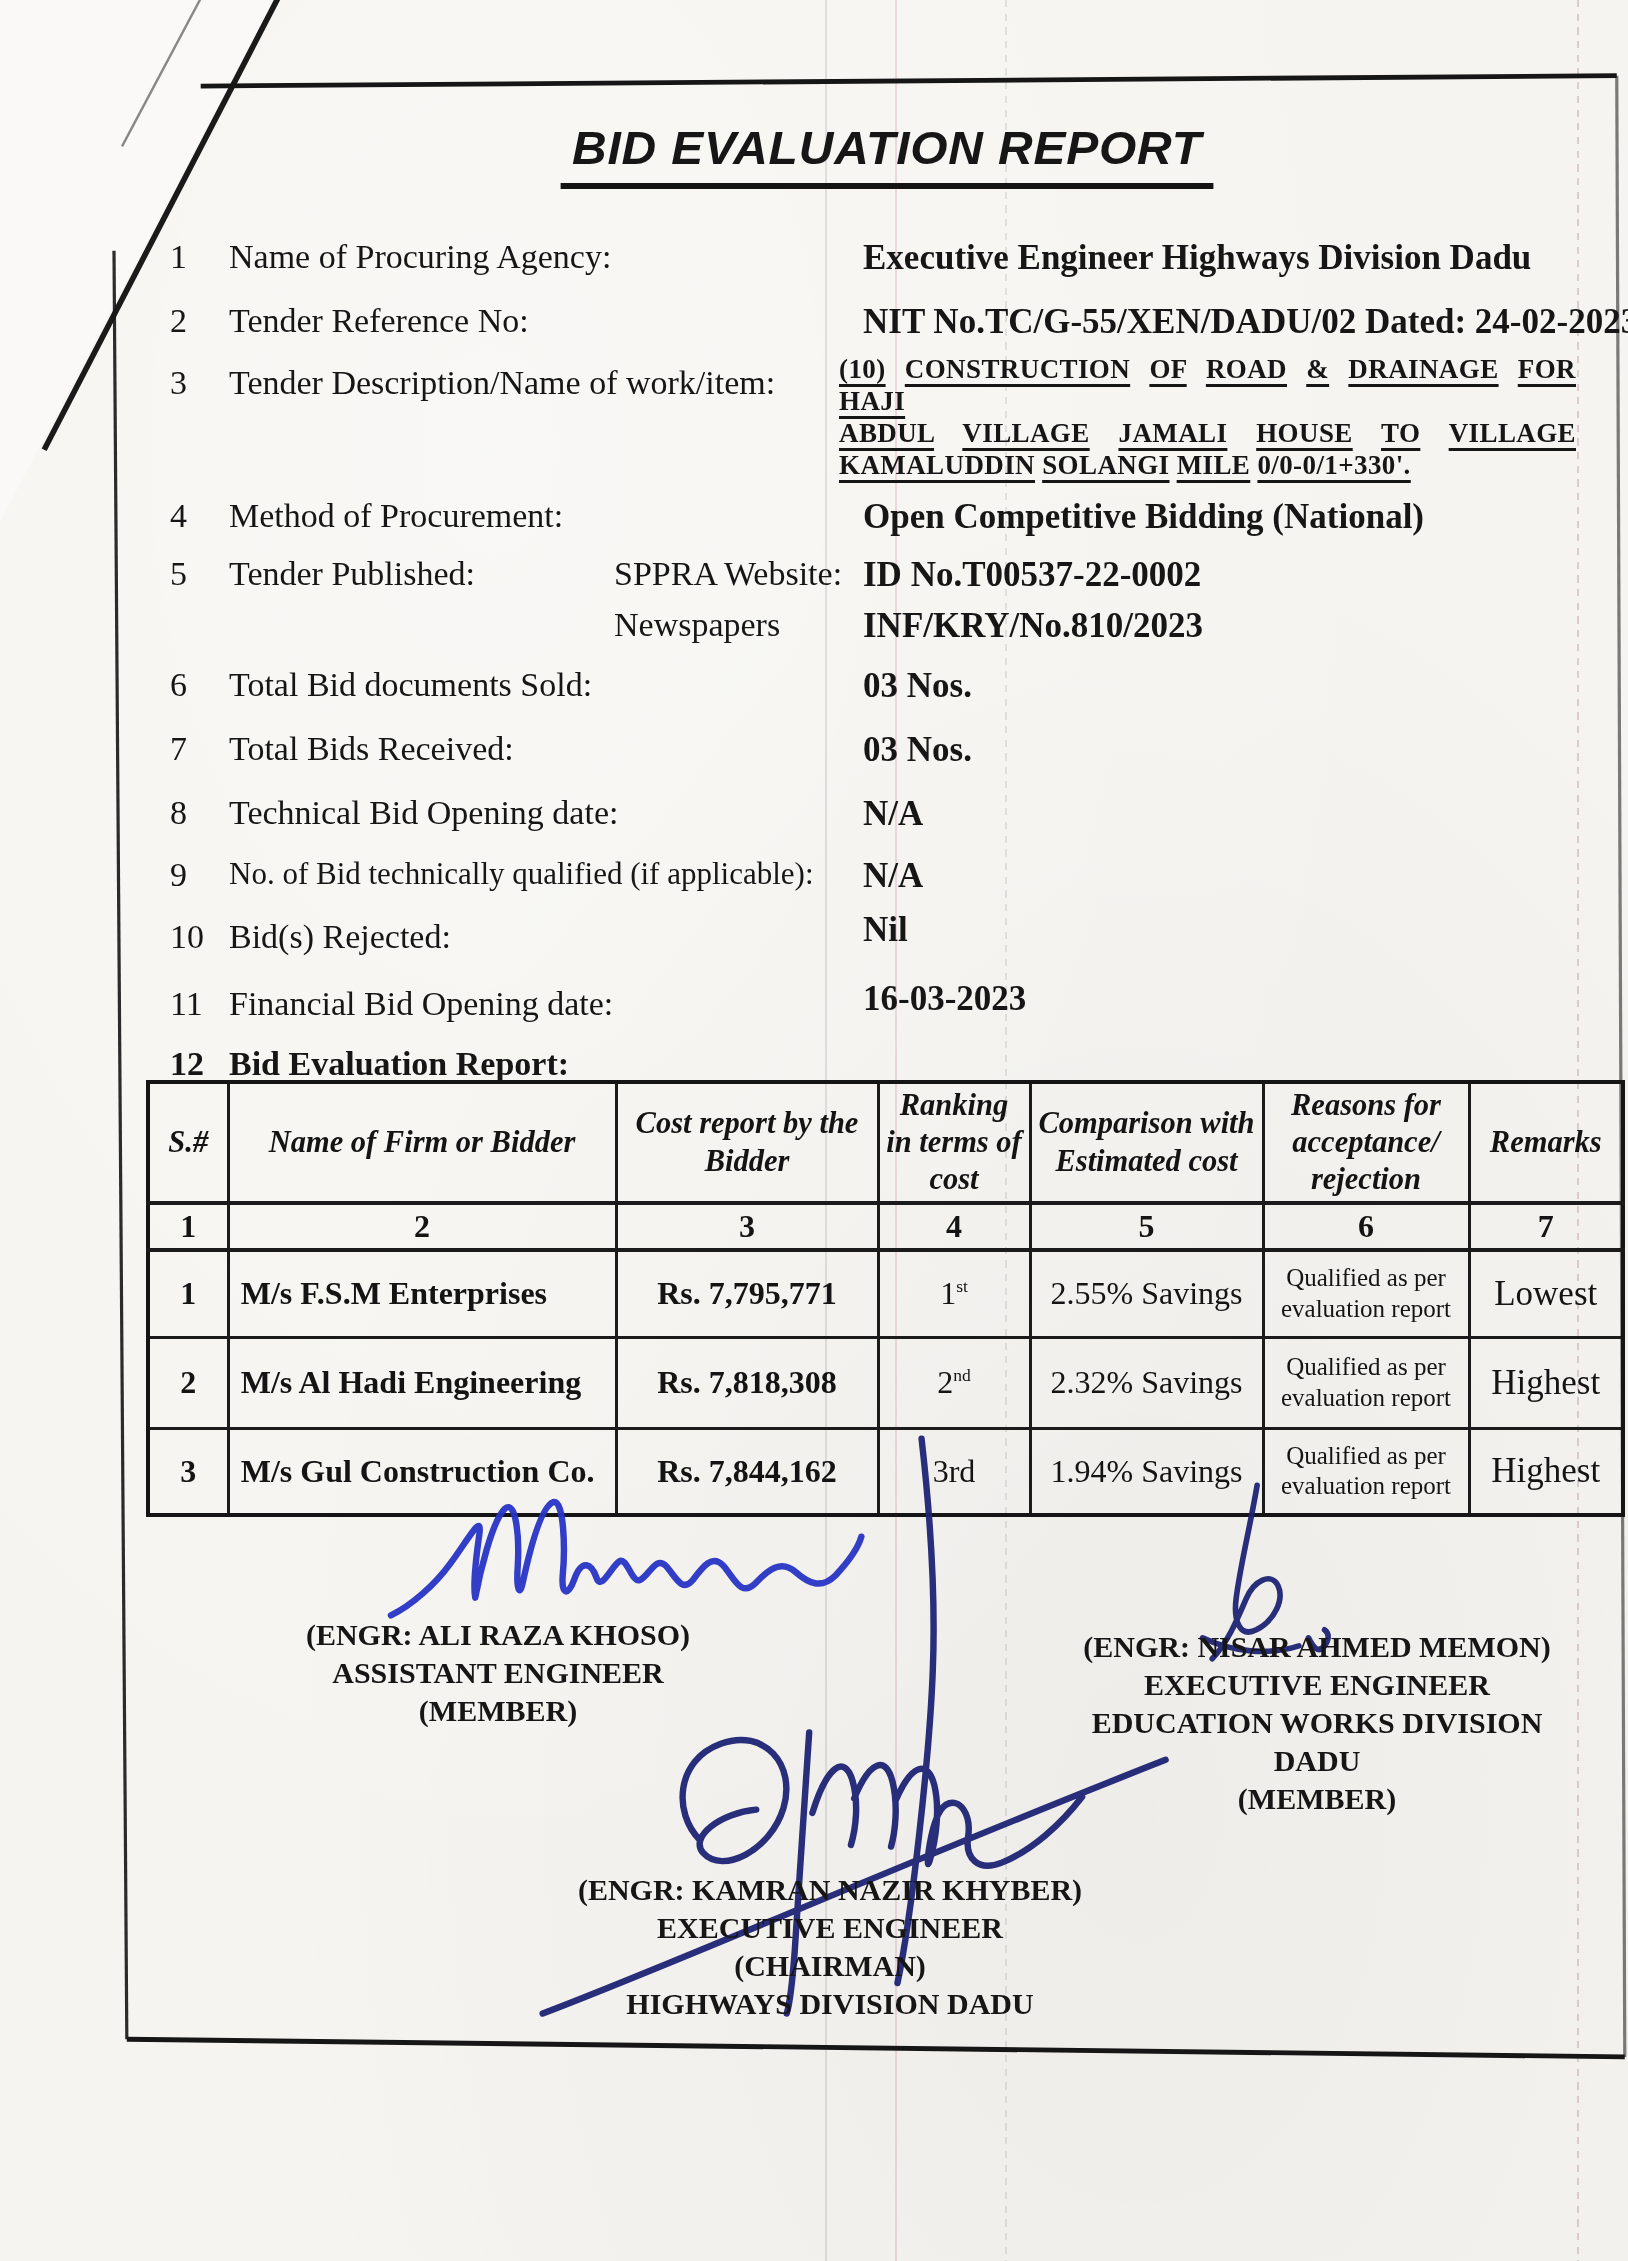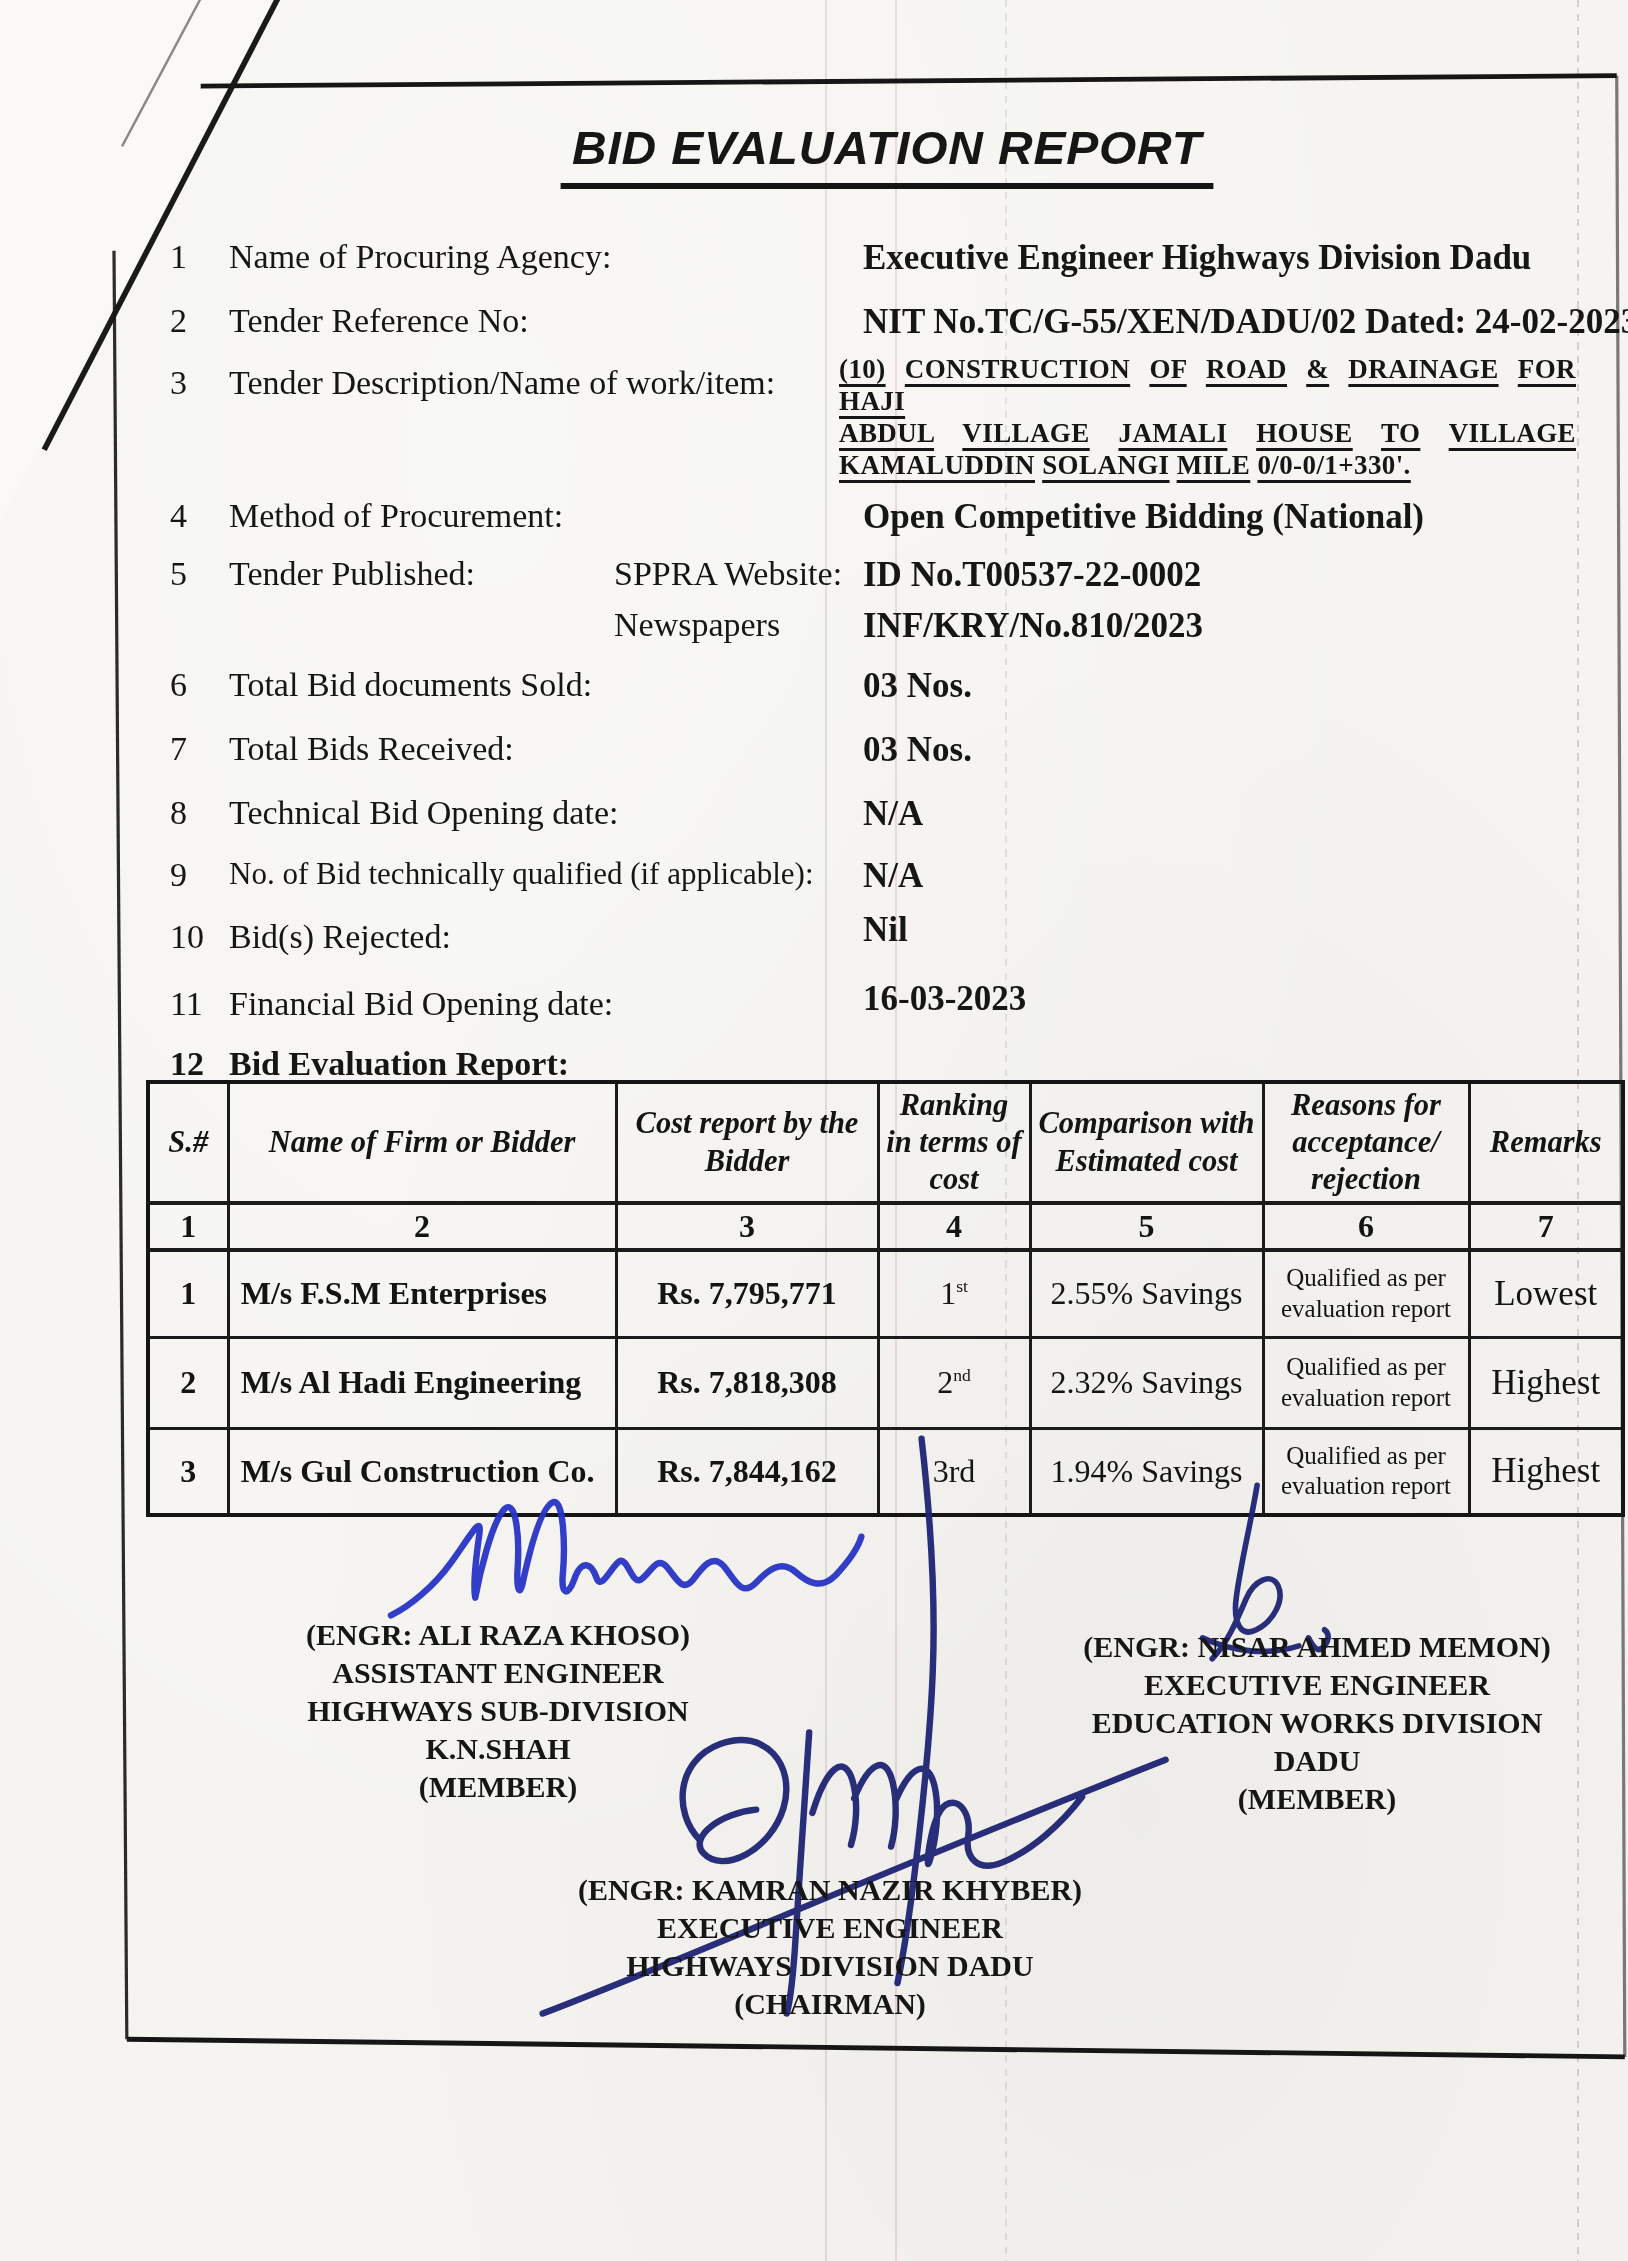--- a/index.html
+++ b/index.html
@@ -257,32 +257,31 @@
     <g fill="none" stroke-linecap="round" stroke-linejoin="round">
       <path stroke-width="8" opacity="0.95" d="M 487 2012 C 512 2000 542 1974 562 1946 C 586 1913 601 1884 597 1912 C 593 1940 589 1974 592 1990 C 597 1962 613 1894 629 1879 C 643 1867 647 1915 645 1950 C 643 1978 647 1990 651 1972 C 659 1935 673 1877 689 1871 C 703 1867 704 1930 701 1962 C 699 1985 707 1990 715 1968 C 725 1940 737 1948 743 1965 C 749 1982 761 1952 771 1945 C 781 1938 787 1972 797 1968 C 809 1962 817 1938 829 1950 C 841 1962 849 1985 863 1968 C 875 1952 887 1935 901 1950 C 915 1966 923 1990 941 1972 C 957 1955 973 1942 991 1958 C 1007 1972 1023 1980 1041 1962 C 1057 1945 1069 1928 1073 1914" stroke="#2734c4"></path>
       <path stroke-width="7" opacity="0.95" d="M 1566 1850 C 1558 1898 1545 1950 1540 1990 C 1536 2020 1545 2040 1565 2030 C 1588 2018 1600 1992 1592 1975 C 1584 1958 1562 1968 1552 1992 C 1540 2020 1528 2048 1510 2066 M 1498 2040 C 1535 2058 1580 2062 1618 2050 M 1630 2040 C 1636 2052 1642 2060 1650 2050 C 1656 2042 1656 2034 1650 2030" stroke="#1c2373"></path>
       <path stroke-width="8" opacity="0.95" d="M 872 2292 C 838 2258 842 2192 898 2172 C 952 2152 992 2198 976 2252 C 960 2305 900 2335 876 2308 C 858 2288 898 2258 942 2254 M 1008 2158 C 1002 2240 996 2340 990 2430 C 987 2470 984 2495 980 2508 M 1012 2258 C 1030 2200 1052 2184 1062 2218 C 1070 2246 1066 2278 1060 2298 M 1064 2240 C 1084 2192 1104 2186 1112 2220 C 1119 2250 1115 2282 1110 2300 M 1116 2242 C 1136 2196 1156 2192 1164 2224 C 1171 2254 1166 2292 1158 2318 C 1152 2340 1158 2262 1178 2248 C 1196 2238 1210 2260 1206 2288 C 1202 2314 1218 2332 1248 2320 C 1285 2305 1322 2272 1348 2238 M 676 2508 C 860 2438 1120 2322 1452 2192 M 1148 1792 C 1158 1880 1166 1980 1162 2080 C 1158 2190 1135 2390 1118 2470" stroke="#1c2373"></path>
     </g>
   </svg>
 
   <div class="sigblock" id="sig-left">
     <div>(ENGR: ALI RAZA KHOSO)</div>
     <div>ASSISTANT ENGINEER</div>
-    <div>HIGHWAYS SUB-DIVISION K.N.SHAH</div>
     <div>(MEMBER)</div>
   </div>
 
   <div class="sigblock" id="sig-right">
     <div>(ENGR: NISAR AHMED MEMON)</div>
     <div>EXECUTIVE ENGINEER</div>
     <div>EDUCATION WORKS DIVISION DADU</div>
     <div>(MEMBER)</div>
   </div>
 
   <div class="sigblock" id="sig-center">
     <div>(ENGR: KAMRAN NAZIR KHYBER)</div>
     <div>EXECUTIVE ENGINEER</div>
+    <div>(CHAIRMAN)</div>
     <div>HIGHWAYS DIVISION DADU</div>
-    <div>(CHAIRMAN)</div>
   </div>
 
 </div>
 
 
 </body></html>

